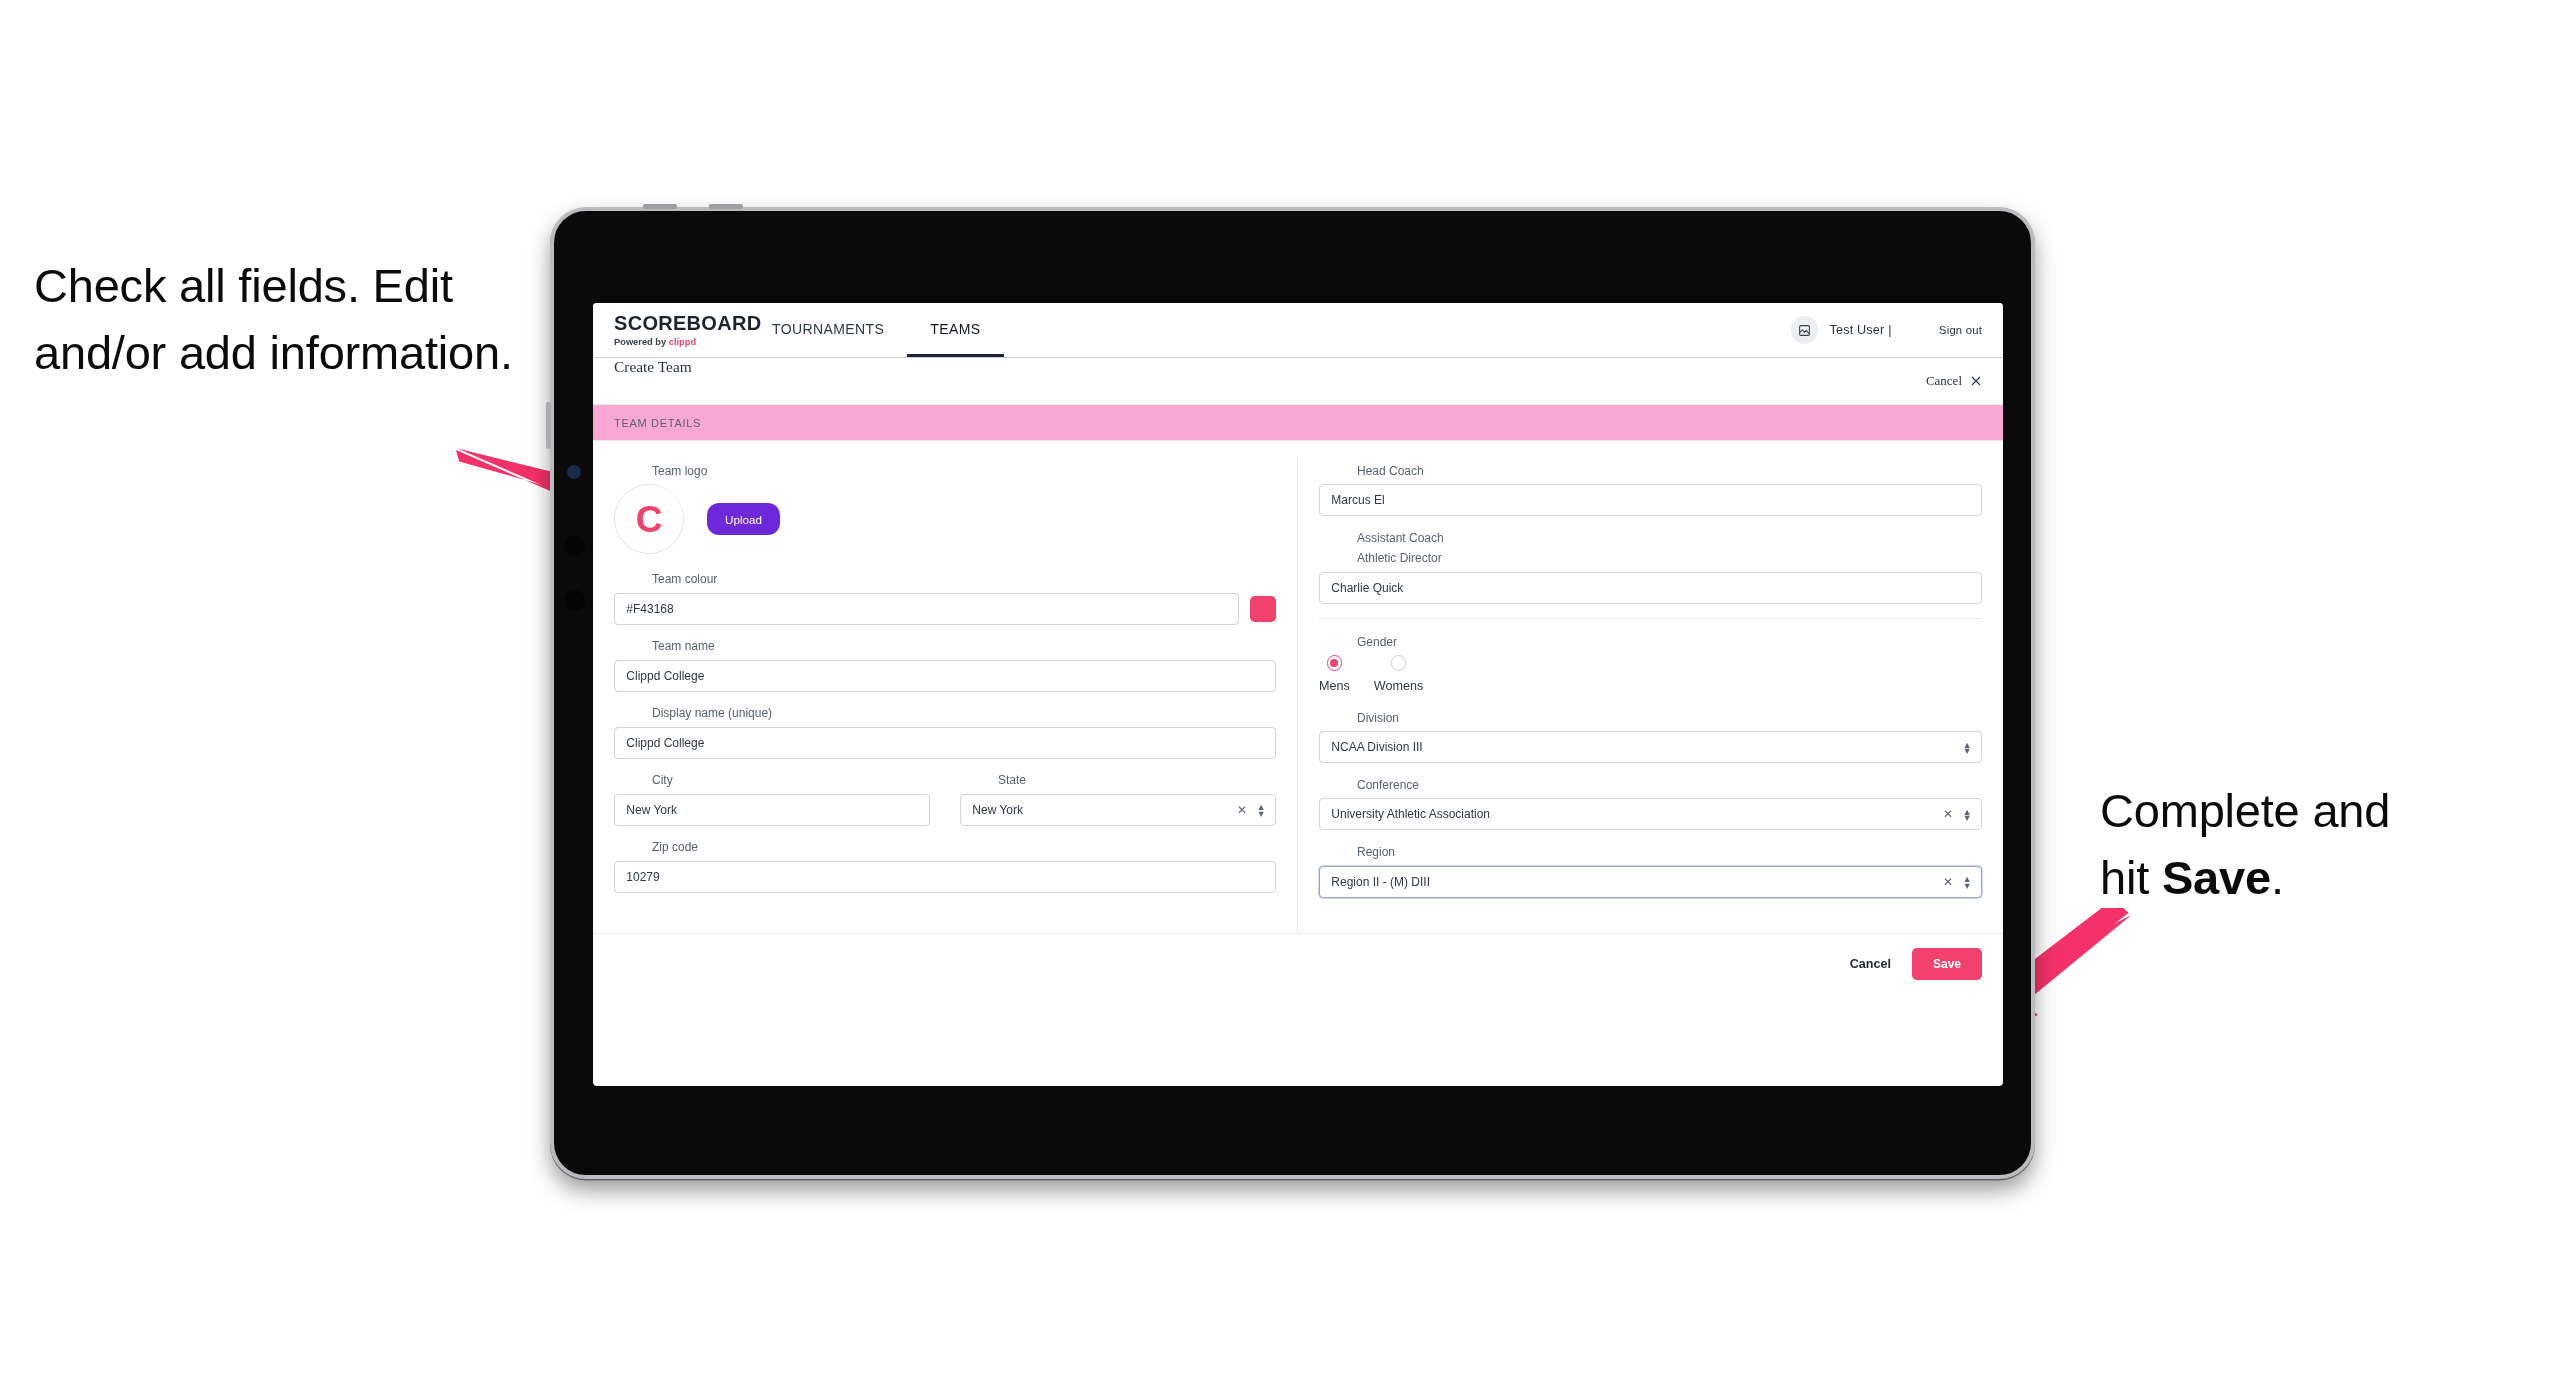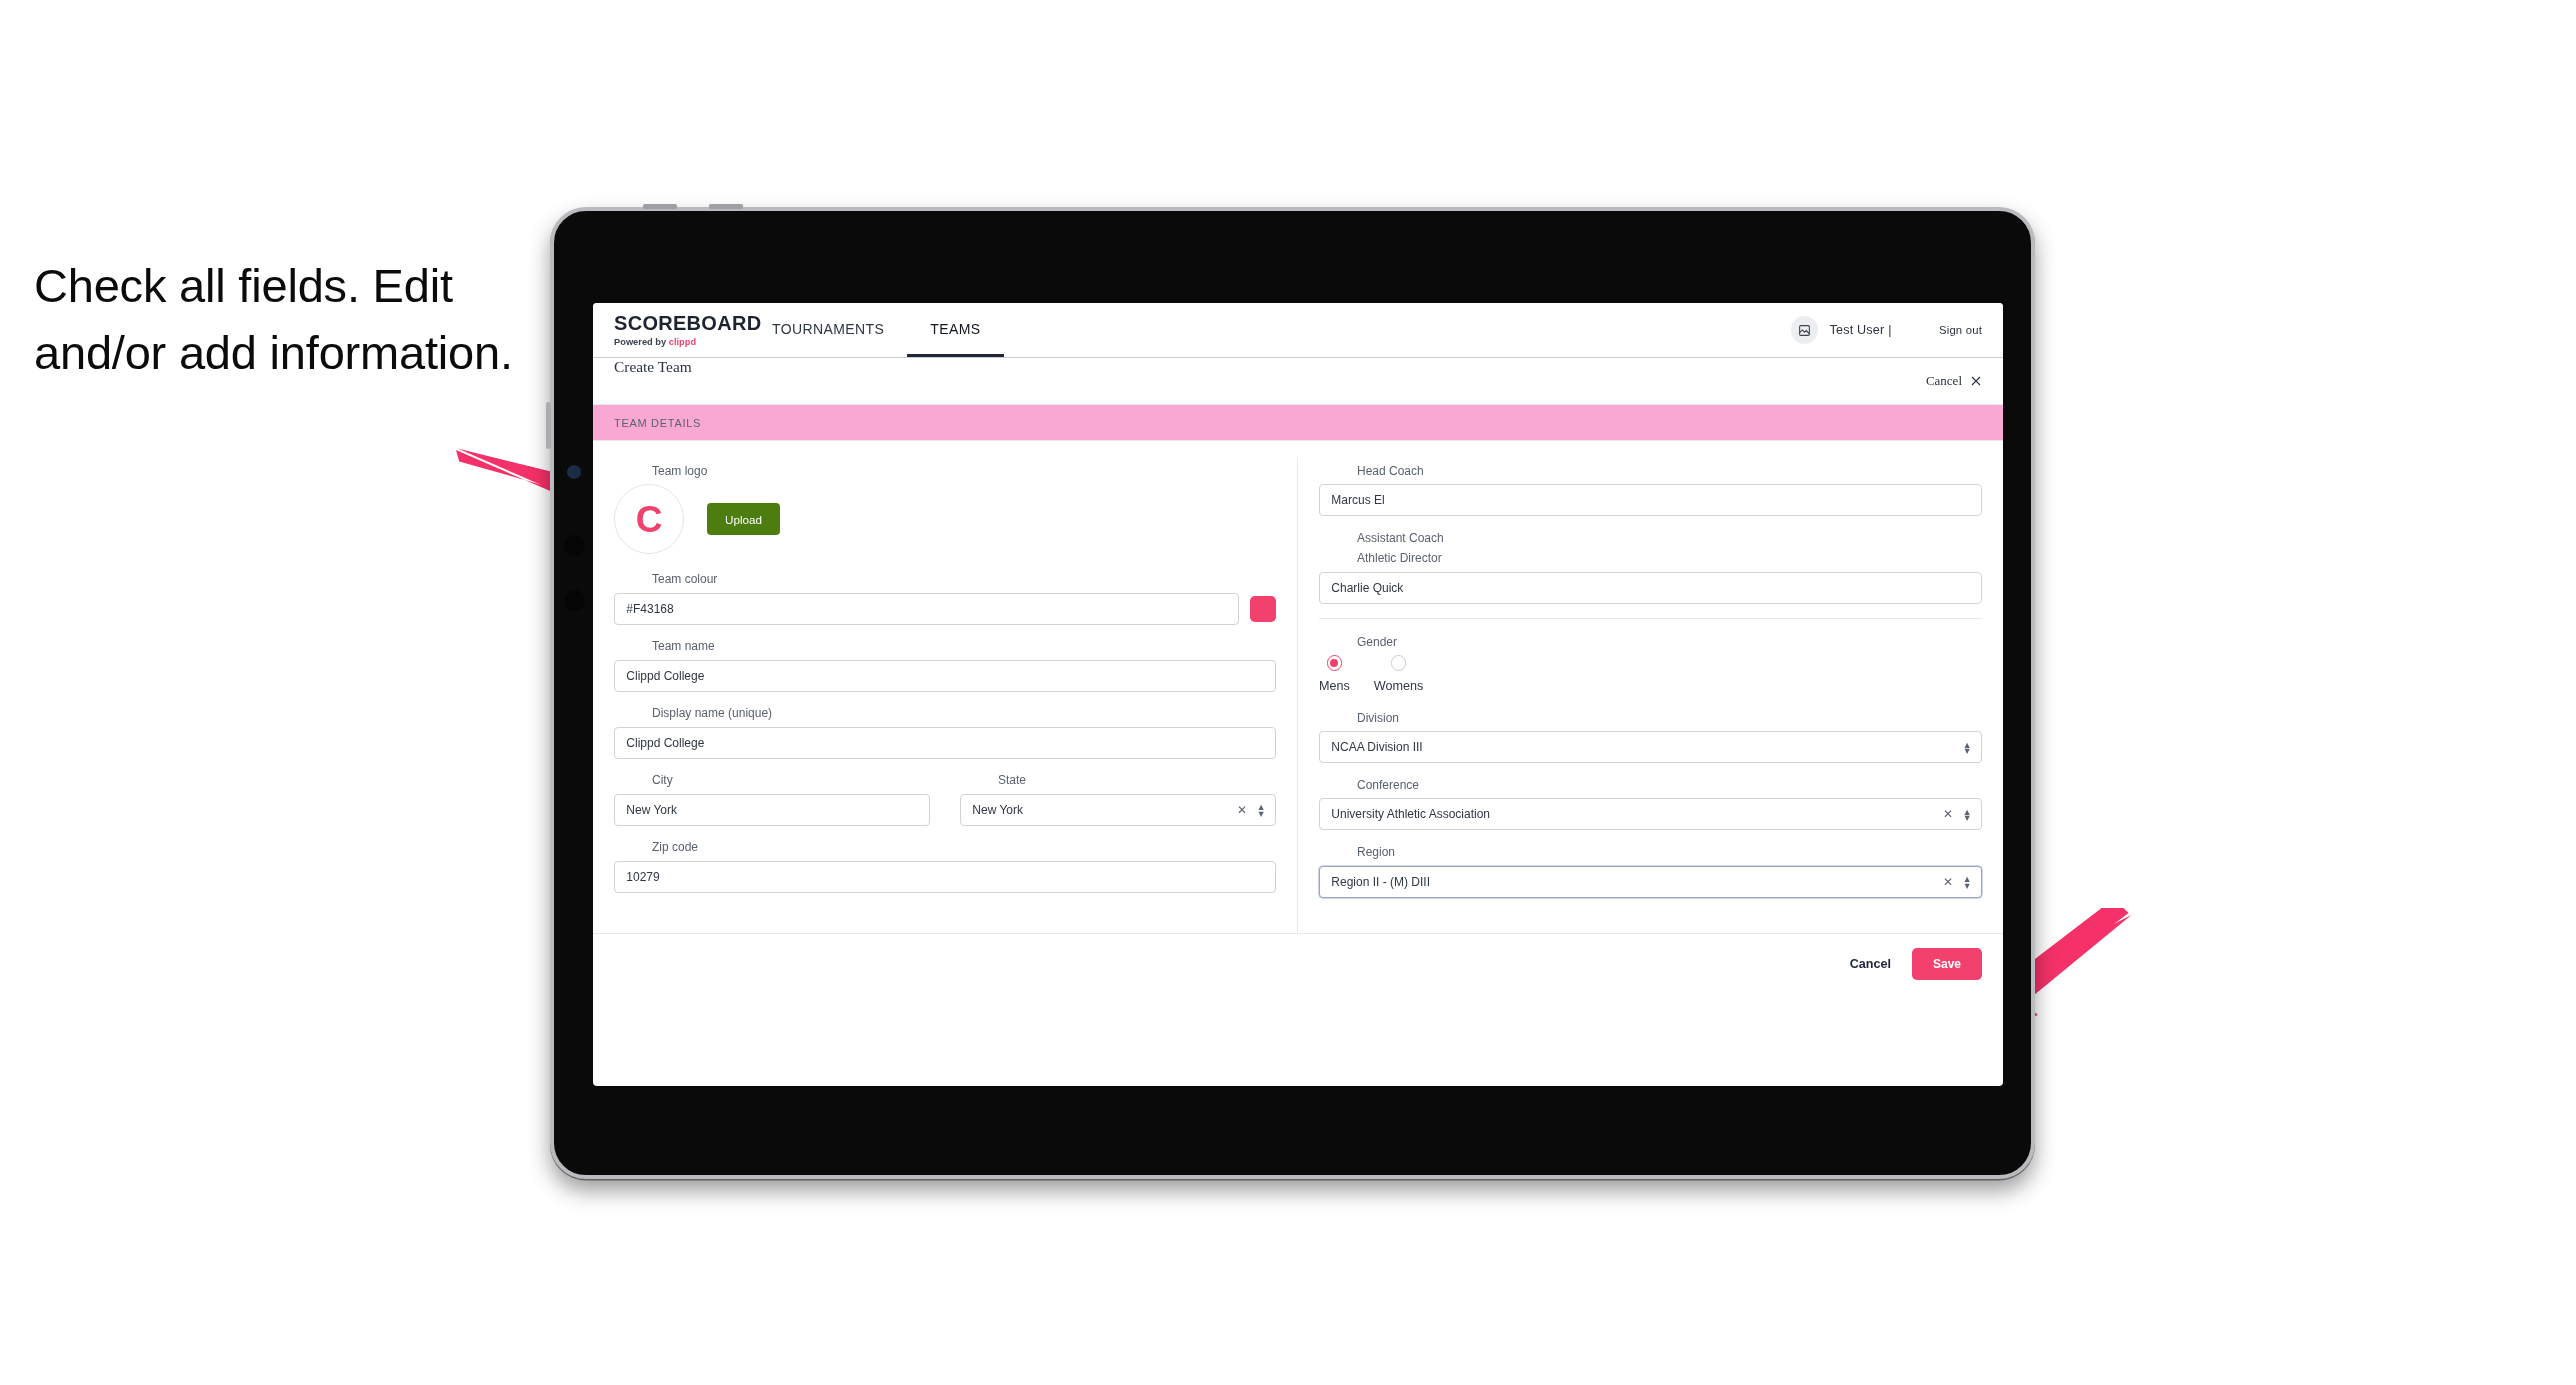--- a/index.html
+++ b/index.html
@@ -135,21 +135,21 @@
   .field .adorn .x { font-size: 12px; line-height: 1; cursor: pointer; }
   .field .adorn .chev { display: flex; flex-direction: column; line-height: 0.62; font-size: 10.5px; cursor: pointer; }
 
   .logo-row { display: flex; align-items: center; gap: 23px; margin-bottom: 18px; }
   .logo-circle {
     width: 70px; height: 70px; border-radius: 50%; border: 0.8px solid #e3e5ea;
     background: #fff; display: flex; align-items: center; justify-content: center;
   }
   .logo-circle .mark { font-size: 37px; font-weight: 800; color: #f1416c; line-height: 1; font-family: "Liberation Sans", sans-serif; }
   .upload-btn {
-    background: #4d7c0f; color: #fff; border: none; border-radius: 4px;
+    background: #6d28d9; color: #fff; border: none; border-radius: 12px;
     padding: 9.7px 18px; font-size: 11.7px; cursor: pointer;
     font-family: "Liberation Sans", sans-serif;
   }
 
   .colour-row { display: flex; align-items: center; gap: 11.3px; margin-bottom: 14.6px; }
   .colour-row .field { margin-bottom: 0; flex: 1; }
   .swatch { width: 26px; height: 26px; border-radius: 4.9px; background: #f1416c; cursor: pointer; }
 
   .two-col { display: flex; gap: 30px; }
   .two-col > div { flex: 1; }
@@ -184,20 +184,26 @@
 
 <div class="stage">
 
   <div class="anno anno-left">Check all fields. Edit and/or add information.</div>
   <svg class="arrow arrow-left" viewBox="0 0 260 115">
     <path d="M2 10 L182 88 L150 45 L258 92 L168 103 L196 78 L6 24 Z" fill="#F43168"></path>
     <path d="M4 8 L206 96 L150 44 Z" fill="#F43168"></path>
     <path d="M148 40 L258 92 L164 106 Z" fill="#F43168"></path>
   </svg>
 
+  <div class="anno anno-right">
+    <div>Complete and</div>
+    <div>
+      <span>hit </span><b>Save</b><span>.</span>
+    </div>
+  </div>
   <svg class="arrow arrow-right" viewBox="0 0 240 185">
     <path d="M232 6 L70 130 L112 128 L10 180 L32 72 L52 112 L214 -12 Z" fill="#F43168"></path>
     <path d="M236 8 L78 138 L62 98 Z" fill="#F43168"></path>
     <path d="M34 66 L120 132 L6 178 Z" fill="#F43168"></path>
   </svg>
 
   <div class="tablet">
     <div class="tablet-top-buttons">
       <i></i>
       <i></i>

